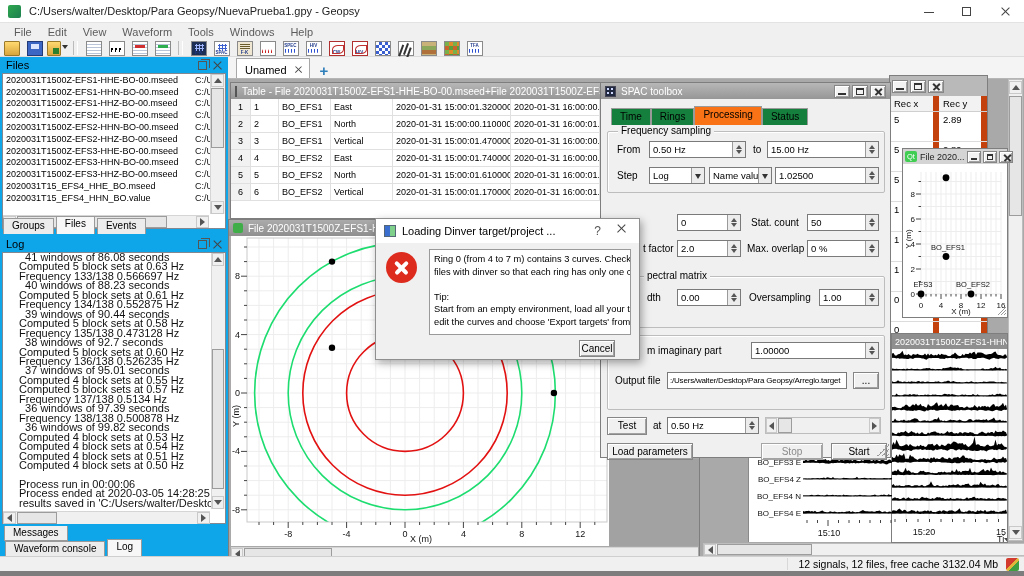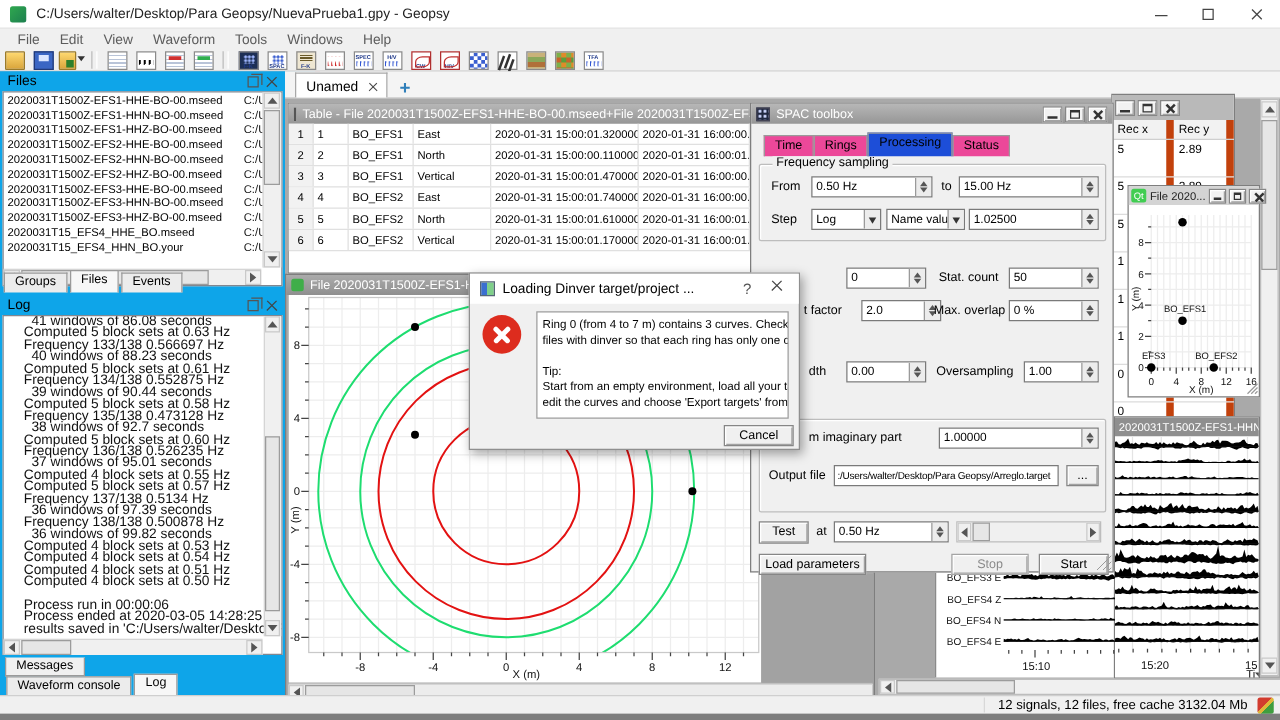--- a/index.html
+++ b/index.html
@@ -95,22 +95,22 @@
 .tnum{background:#f2f2f2;justify-content:center;padding:0}
 
 #ringwin{left:0px;top:162px;width:472px;height:338px;background:#a9a9a9}
 #ringwin .mtitle{background:linear-gradient(#ababab,#8f8f8f)}
 #ring-plot{position:absolute;left:2px;top:16px;width:378px;height:310px;background:#fff}
 #ring-pad{position:absolute;left:380px;top:239px;width:90px;height:87px;background:#a2a2a2}
 .winic{width:10px;height:10px;border-radius:2px}
 
 #spacwin{left:372px;top:25px;width:291px;height:376px}
 #spac-icon{width:11px;height:11px;background:#202840 radial-gradient(circle 1px,#cfd8ff 1px,transparent 1.5px);background-size:4px 4px;border:1px solid #445}
-.sptab{border:1px solid #9a9a9a;border-bottom:0;background:#ec4899;font-size:10px;padding:2px 8px;height:17px}
-.sptab.sel{background:#1d4ed8;height:19px;position:relative;z-index:2}
+.sptab{border:1px solid #9a9a9a;border-bottom:0;background:#15803d;font-size:10px;padding:2px 8px;height:17px}
+.sptab.sel{background:#f97316;height:19px;position:relative;z-index:2}
 .group{position:absolute;border:1px solid #bdbdbd;box-shadow:inset 1px 1px 0 #fff;border-radius:2px}
 .glabel{position:absolute;top:-7px;left:10px;background:#f0f0f0;padding:0 3px;font-size:10px}
 .lbl{position:absolute;font-size:10px;white-space:nowrap}
 .spin,.combo{position:absolute;height:17px;background:#fff;border:1px solid #7a7a7a;font-size:9.5px;line-height:15px;padding-left:3px;overflow:hidden;white-space:nowrap}
 .spin i,.combo i{position:absolute;right:0;top:0;width:13px;height:100%;background:#ececec;border-left:1px solid #9a9a9a}
 .spin i::before{content:"";position:absolute;left:3px;top:3px;border-left:3px solid transparent;border-right:3px solid transparent;border-bottom:4px solid #555}
 .spin i::after{content:"";position:absolute;left:3px;bottom:3px;border-left:3px solid transparent;border-right:3px solid transparent;border-top:4px solid #555}
 .combo i::after{content:"";position:absolute;left:3px;top:6px;border-left:3.5px solid transparent;border-right:3.5px solid transparent;border-top:5px solid #333}
 .pbtn{position:absolute;background:#f0f0f0;border:1px solid #868686;box-shadow:inset 1px 1px 0 #fff,inset -1px -1px 0 #a2a2a2;font-size:10px;text-align:center}
 .pbtn.dis{color:#8a8a8a;border-color:#a5a5a5}
@@ -306,21 +306,21 @@
       </div>
       <div class="frow">
         <span class="fname">2020031T1500Z-EFS3-HHZ-BO-00.mseed</span>
         <span class="fpath">C:/Us</span>
       </div>
       <div class="frow">
         <span class="fname">2020031T15_EFS4_HHE_BO.mseed</span>
         <span class="fpath">C:/U</span>
       </div>
       <div class="frow">
-        <span class="fname">2020031T15_EFS4_HHN_BO.your</span>
+        <span class="fname">2020031T15_EFS4_HHN_BO.value</span>
         <span class="fpath">C:/U</span>
       </div>
     </div>
   <div class="vsb" style="left:210px;top:17px;width:15px;height:140px">
     <div class="sb-ar" style="left:0;top:0;width:13px;height:13px">
         <span class="tri u"></span>
       </div>
     <div class="sb-th" style="left:0;top:14px;width:13px;height:60px"></div>
     <div class="sb-ar" style="left:0;bottom:0;width:13px;height:13px">
         <span class="tri d"></span>
@@ -887,24 +887,27 @@
     <div class="spin" style="left:166px;top:58px;width:112px"><span>15.00 Hz</span><i></i></div>
     <span class="lbl" style="left:16px;top:87px">Step</span>
     <div class="combo" style="left:48px;top:84px;width:56px"><span>Log</span><i></i></div>
     <div class="combo" style="left:108px;top:84px;width:63px"><span>Name value</span><i></i></div>
     <div class="spin" style="left:174px;top:84px;width:104px"><span>1.02500</span><i></i></div>
 
     <div class="spin" style="left:76px;top:131px;width:64px"><span>0</span><i></i></div>
     <span class="lbl" style="left:150px;top:134px">Stat. count</span>
     <div class="spin" style="left:206px;top:131px;width:72px"><span>50</span><i></i></div>
     <span class="lbl" style="left:42px;top:160px">t factor</span>
-    <div class="spin" style="left:88px;top:157px;width:64px"><span>2.0</span><i></i></div>
+    <div class="spin" style="left:76px;top:157px;width:64px"><span>2.0</span><i></i></div>
     <span class="lbl" style="left:146px;top:160px">Max. overlap</span>
     <div class="spin" style="left:206px;top:157px;width:72px"><span>0 %</span><i></i></div>
 
+    <div class="group" style="left:6px;top:193px;width:278px;height:52px">
+      <span class="glabel" style="left:36px">pectral matrix</span>
+    </div>
     <span class="lbl" style="left:46px;top:209px">dth</span>
     <div class="spin" style="left:76px;top:206px;width:64px"><span>0.00</span><i></i></div>
     <span class="lbl" style="left:148px;top:209px">Oversampling</span>
     <div class="spin" style="left:218px;top:206px;width:60px"><span>1.00</span><i></i></div>
 
     <div class="group" style="left:6px;top:252px;width:278px;height:75px"></div>
     <span class="lbl" style="left:46px;top:262px">m imaginary part</span>
     <div class="spin" style="left:150px;top:259px;width:128px"><span>1.00000</span><i></i></div>
     <span class="lbl" style="left:14px;top:292px">Output file</span>
     <div class="field" style="left:66px;top:289px;width:180px;height:17px">:/Users/walter/Desktop/Para Geopsy/Arreglo.target</div>
@@ -937,21 +940,21 @@
     </div>
     <div id="err-icon"></div>
     <div id="dlg-text">
         <div>Ring 0 (from 4 to 7 m) contains 3 curves. Check your target</div>
         <div>files with dinver so that each ring has only one curve.</div>
         <div>&nbsp;</div>
         <div>Tip:</div>
         <div>Start from an empty environment, load all your target files,</div>
         <div>edit the curves and choose 'Export targets' from 'File' menu.</div>
       </div>
-    <div class="pbtn" style="left:203px;top:121px;width:56px;height:17px;line-height:15px">Cancel</div>
+    <div class="pbtn" style="left:203px;top:121px;width:36px;height:17px;line-height:15px">Cancel</div>
   </div>
 </div>
 
 <div class="abs" id="statusbar">
   <div id="status-text">12 signals, 12 files, free cache 3132.04 Mb</div>
   <div id="status-icon"></div>
 </div>
 <div class="abs" id="bottomstrip"></div>
 
 </body></html>

